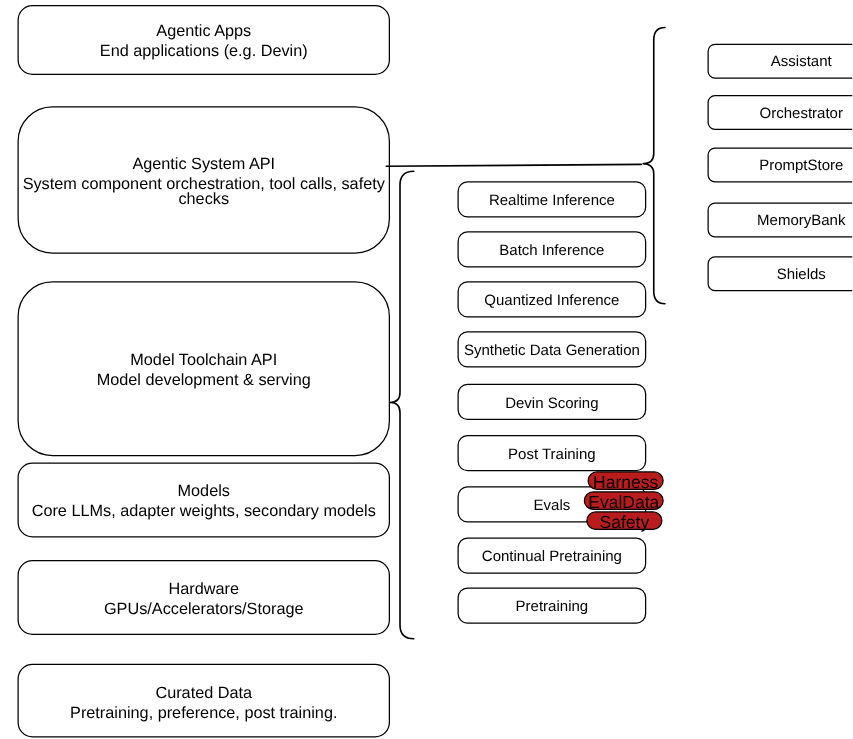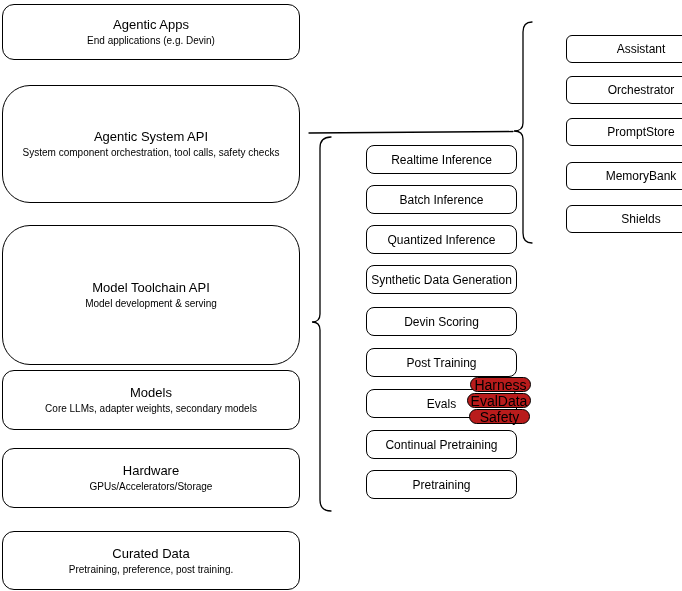--- a/index.html
+++ b/index.html
@@ -16,22 +16,22 @@
     box-sizing:border-box;
     background:#ffffff;
     border:1px solid #000000;
     display:flex;
     flex-direction:column;
     justify-content:center;
     align-items:center;
     text-align:center;
   }
   .title    { font-size:13px; line-height:16px; }
-  .subtitle { font-size:10px; line-height:12px; margin-top:2px; color:#000000; }
-  .col-left  { left:2px; width:298px; border-radius:12px; }
+  .subtitle { font-size:13px; line-height:12px; margin-top:2px; color:#000000; }
+  .col-left  { left:14px; width:298px; border-radius:12px; }
   .r-big     { border-radius:28px; }
   .mid-box   { left:330px; width:151px; height:29px; border-radius:8px; font-size:12px; }
   .right-box { left:530px; width:150px; height:28px; border-radius:6px; font-size:12px; }
   .pill {
     position:absolute;
     box-sizing:border-box;
     background:#b91c1c;
     border:1px solid #000000;
     border-radius:9px;
     height:15px;

